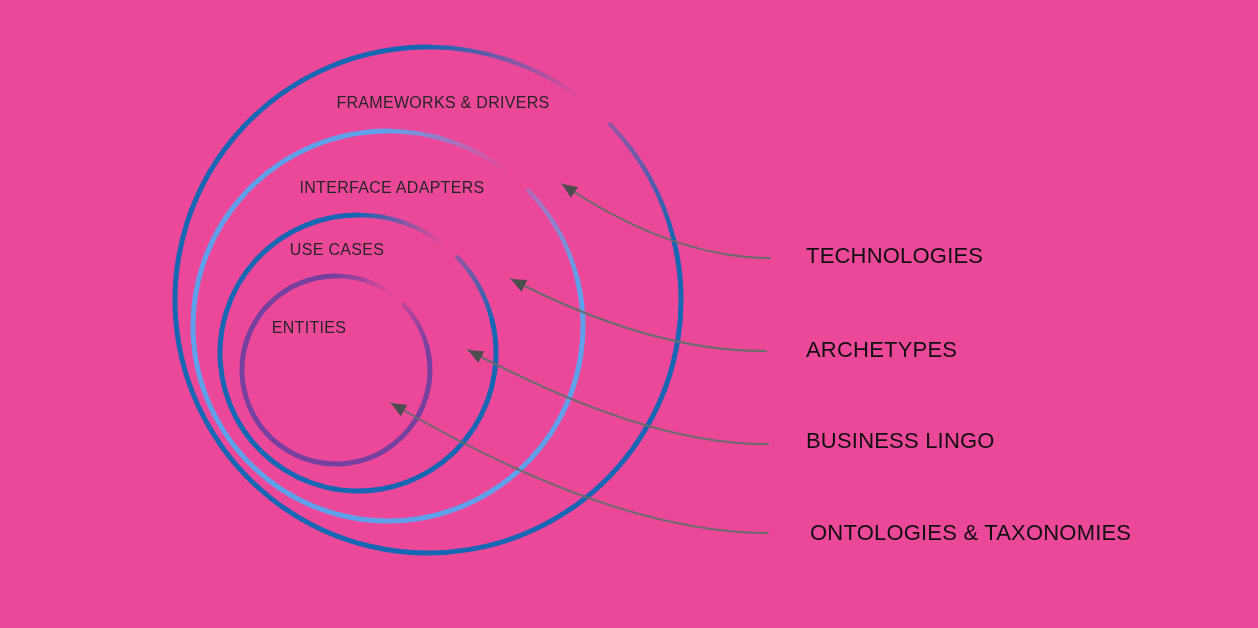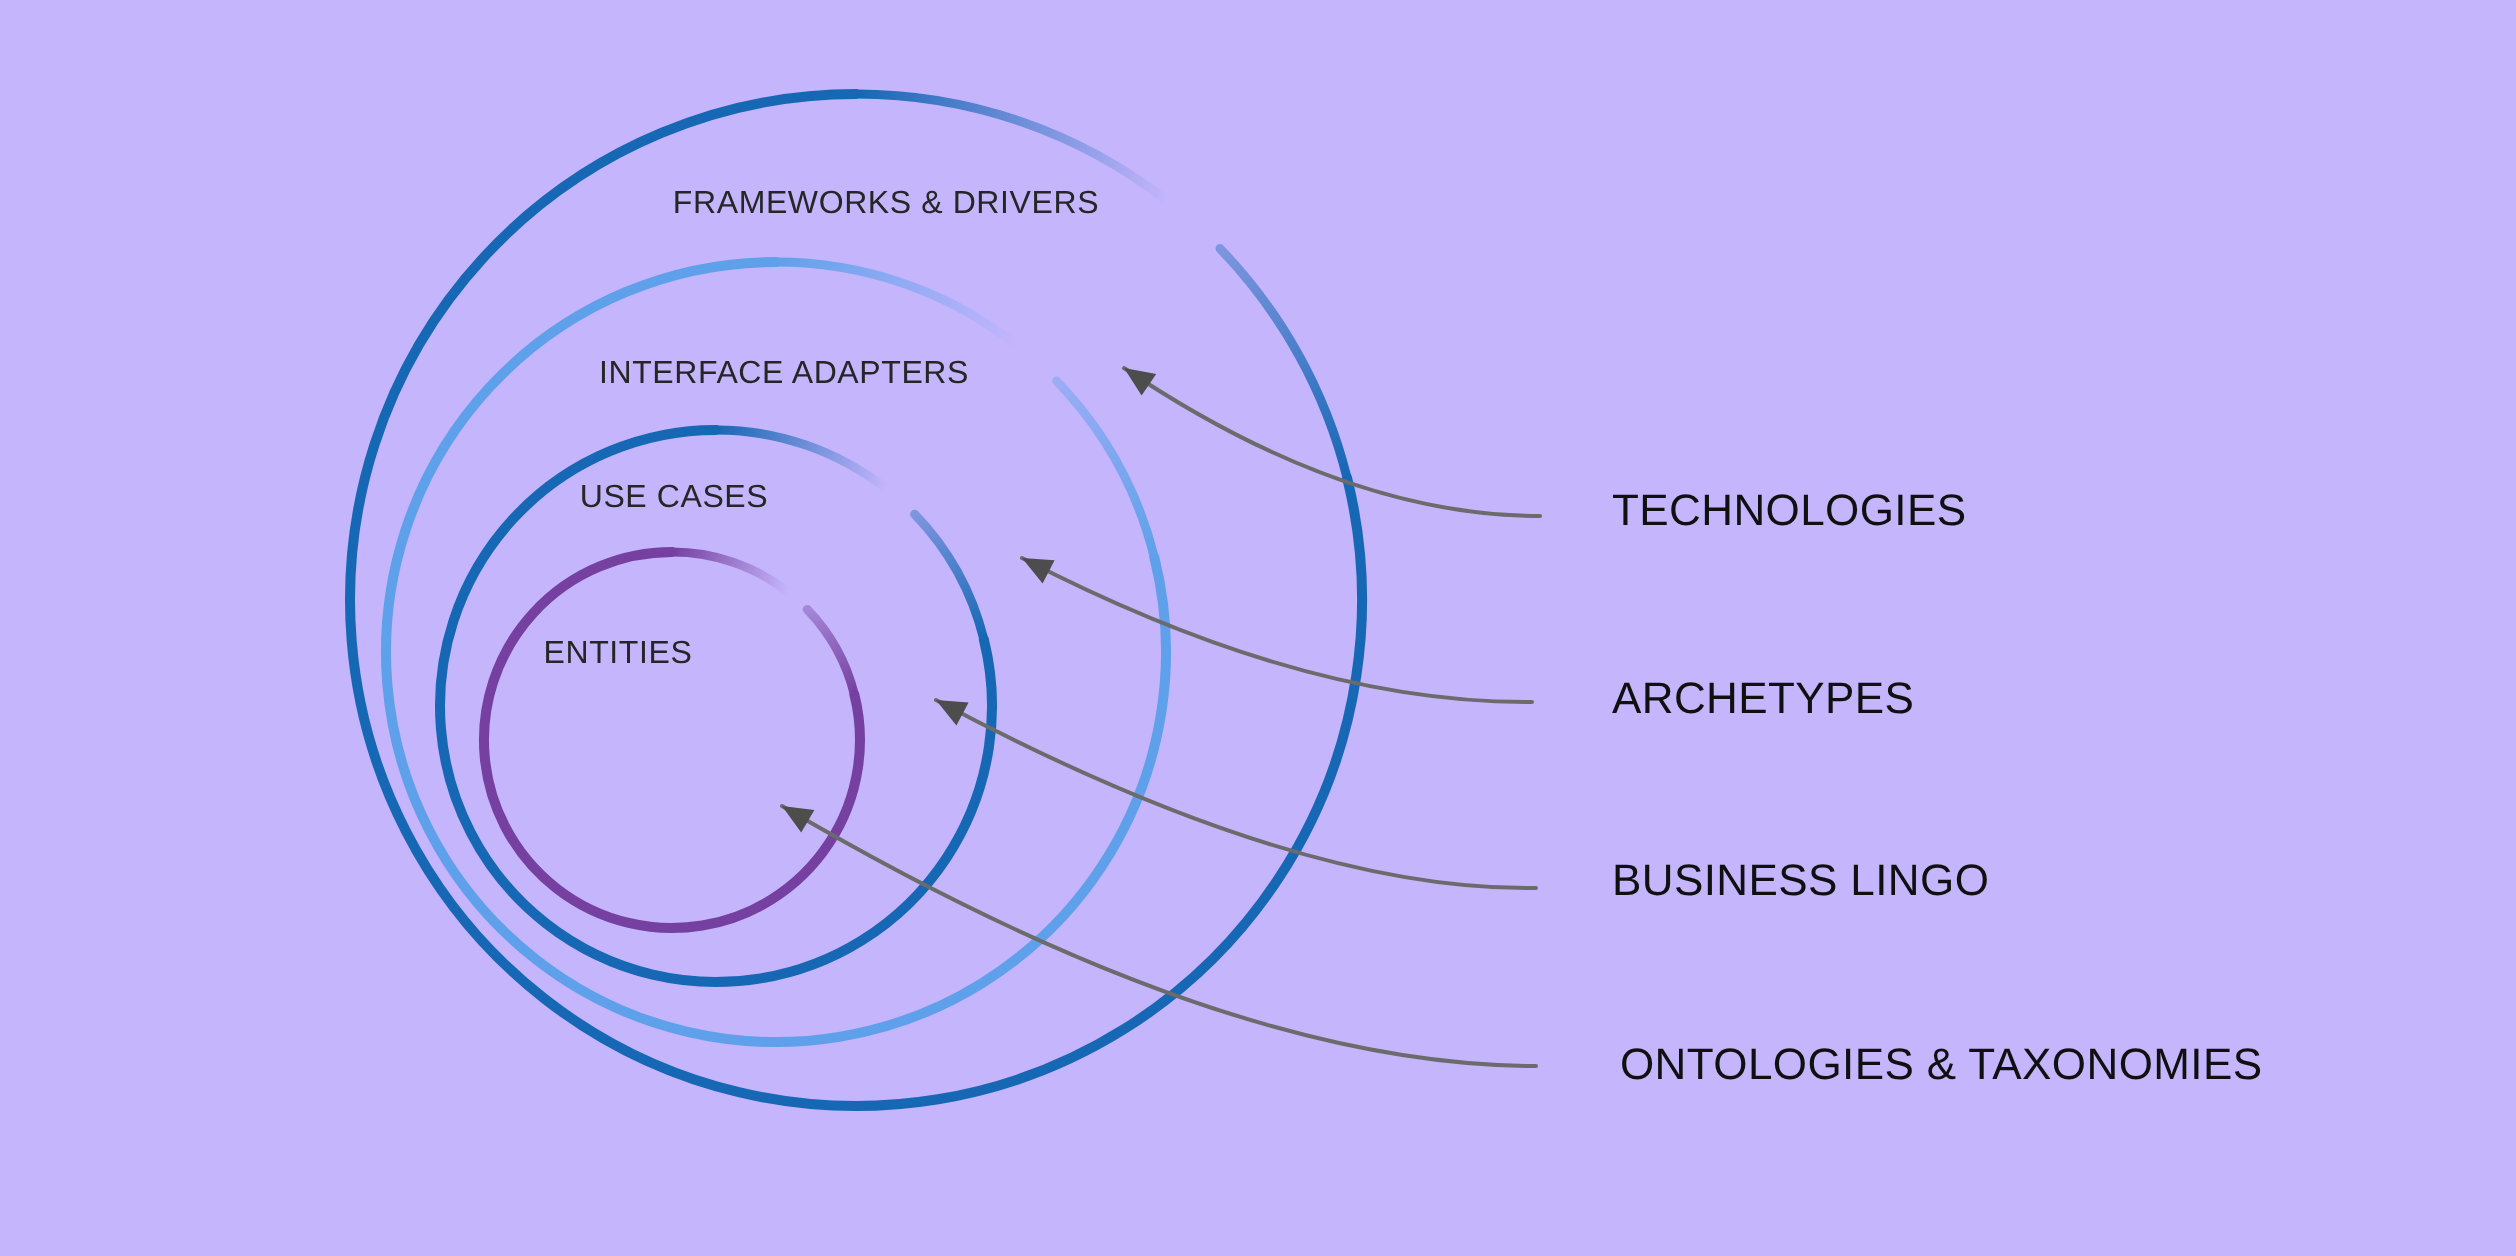--- a/index.html
+++ b/index.html
@@ -1,20 +1,20 @@
 <!DOCTYPE html>
 <html><head>
 <meta charset="utf-8">
 <style>
   html, body { margin: 0; padding: 0; background: #ffffff; }
   .stage {
     position: relative;
     width: 1258px;
     height: 628px;
-    background: #c4b5fd;
+    background: #ec4899;
     overflow: hidden;
     font-family: "Liberation Sans", "DejaVu Sans", sans-serif;
   }
   .stage svg { display: block; width: 1258px; height: 628px; }
   svg text {
     font-family: "Liberation Sans", "DejaVu Sans", sans-serif;
     font-weight: 400;
   }
 </style>
 </head>

